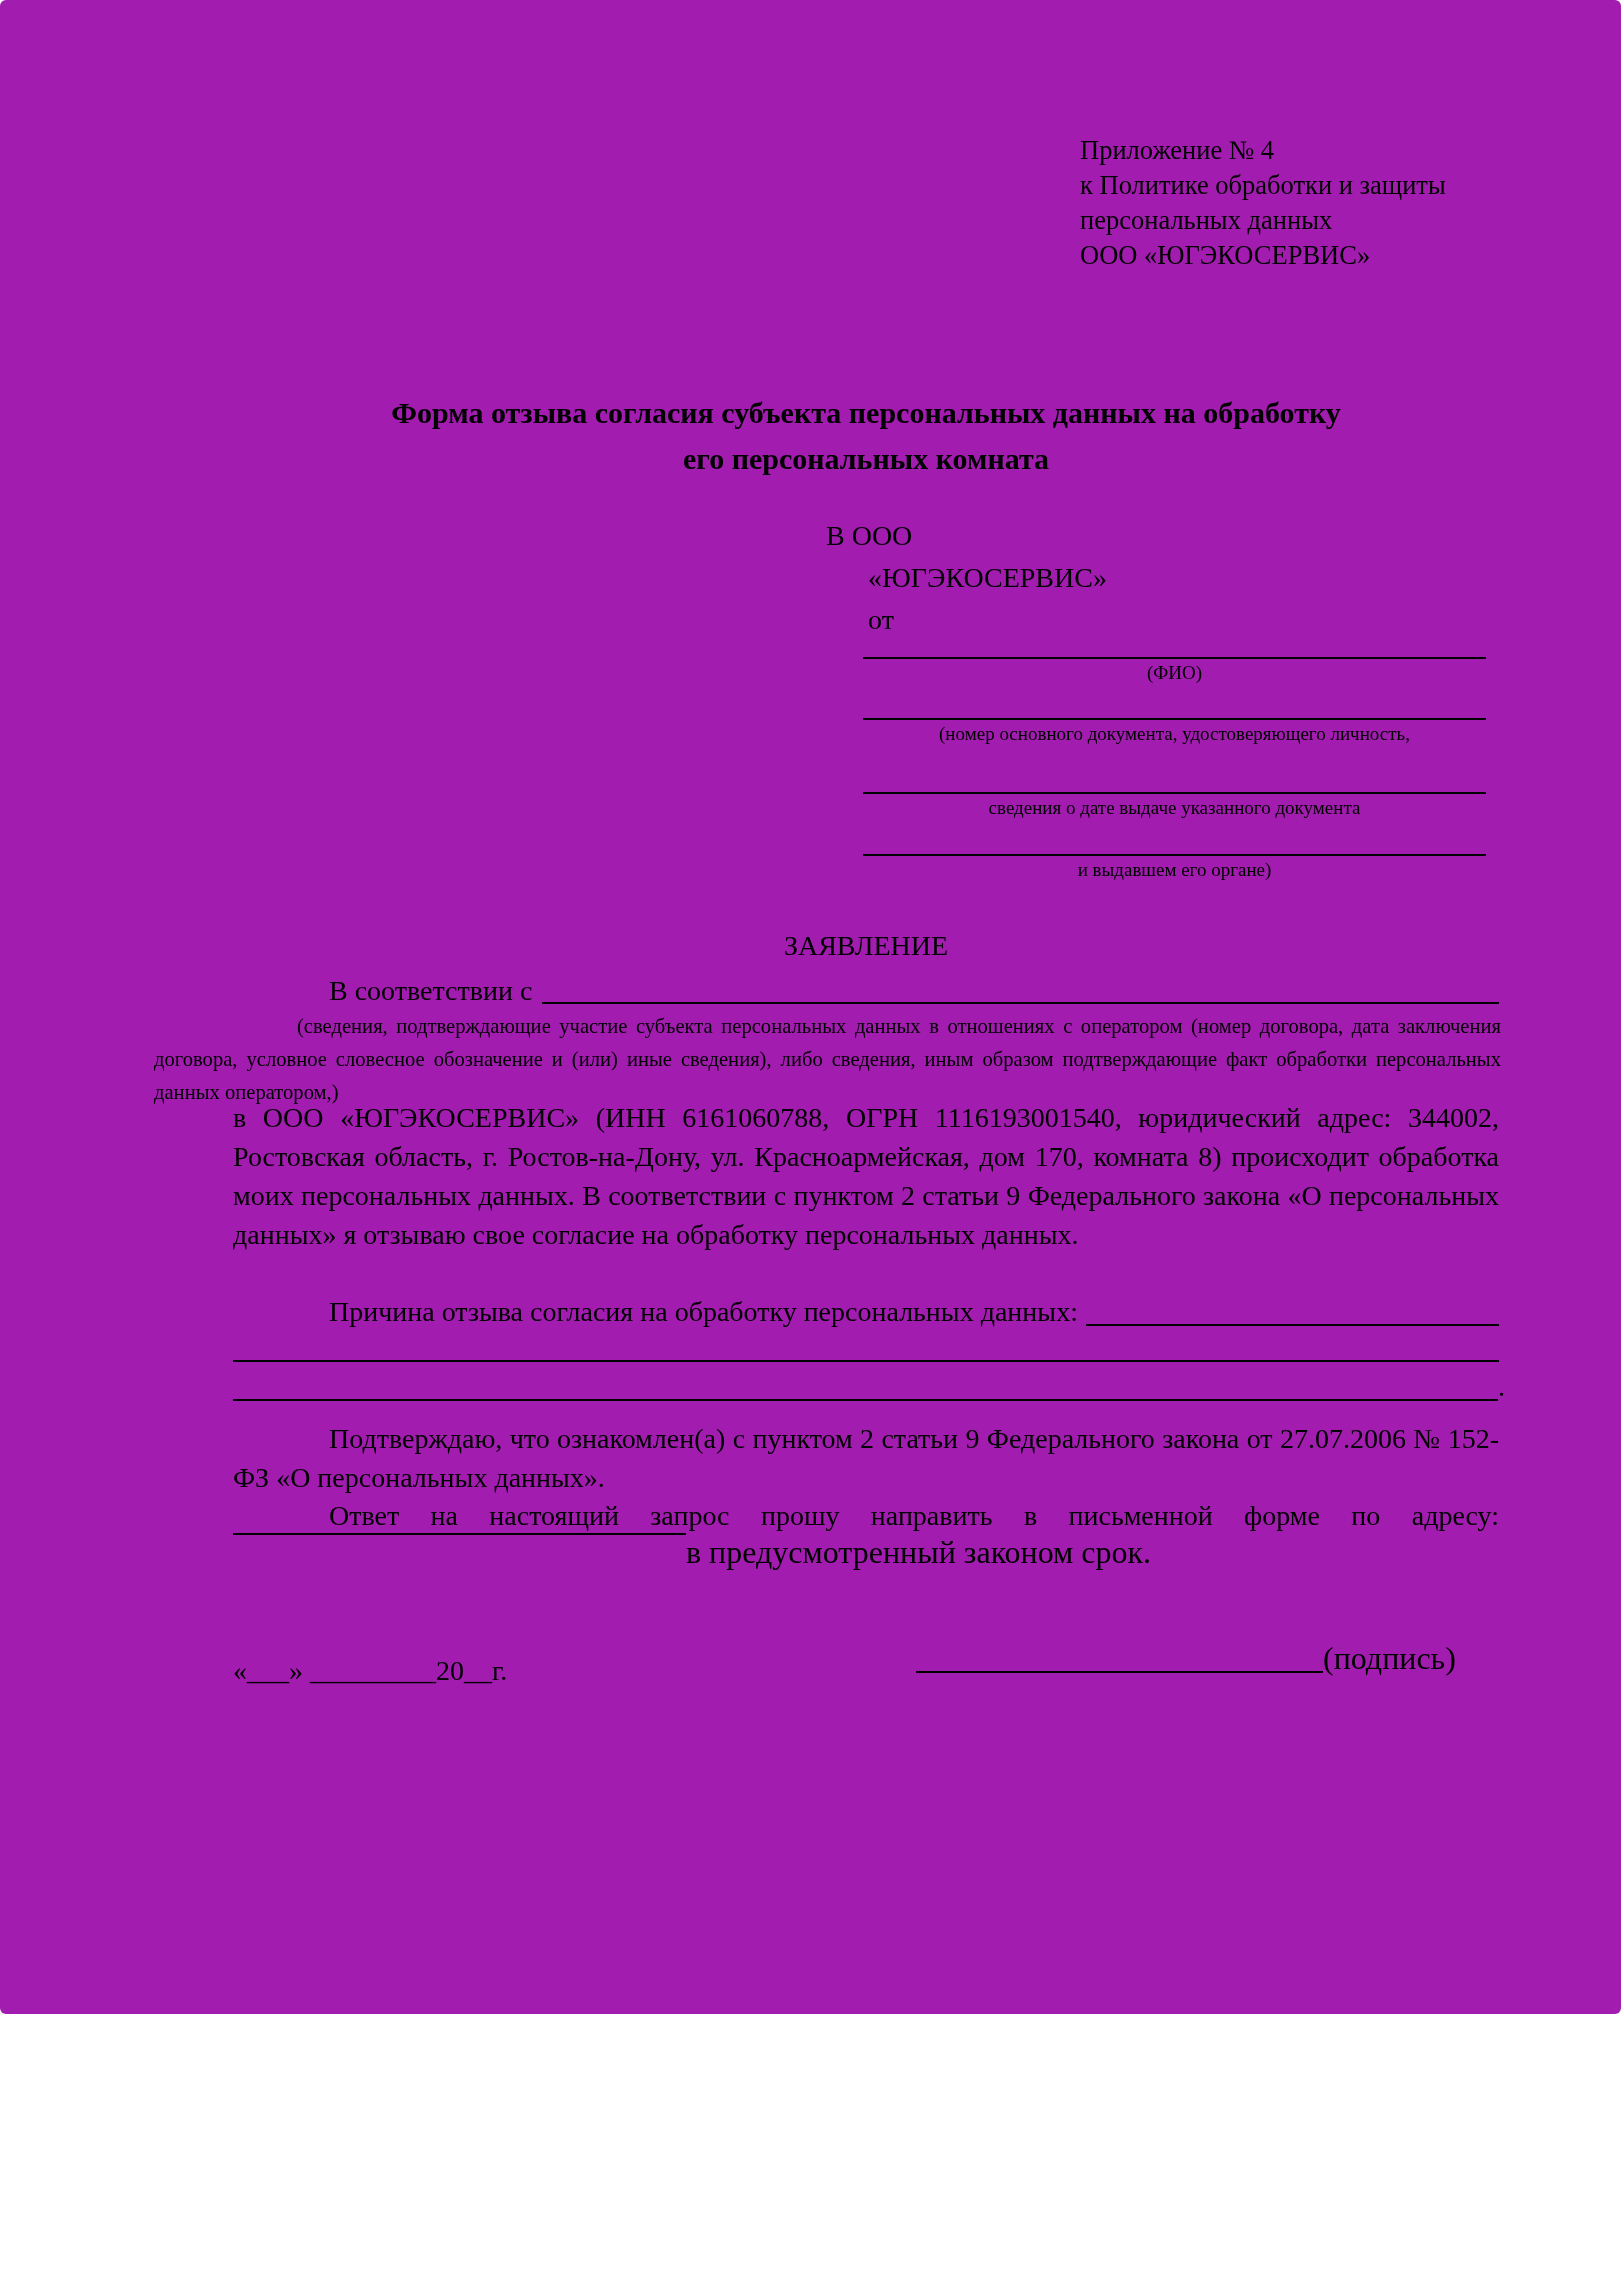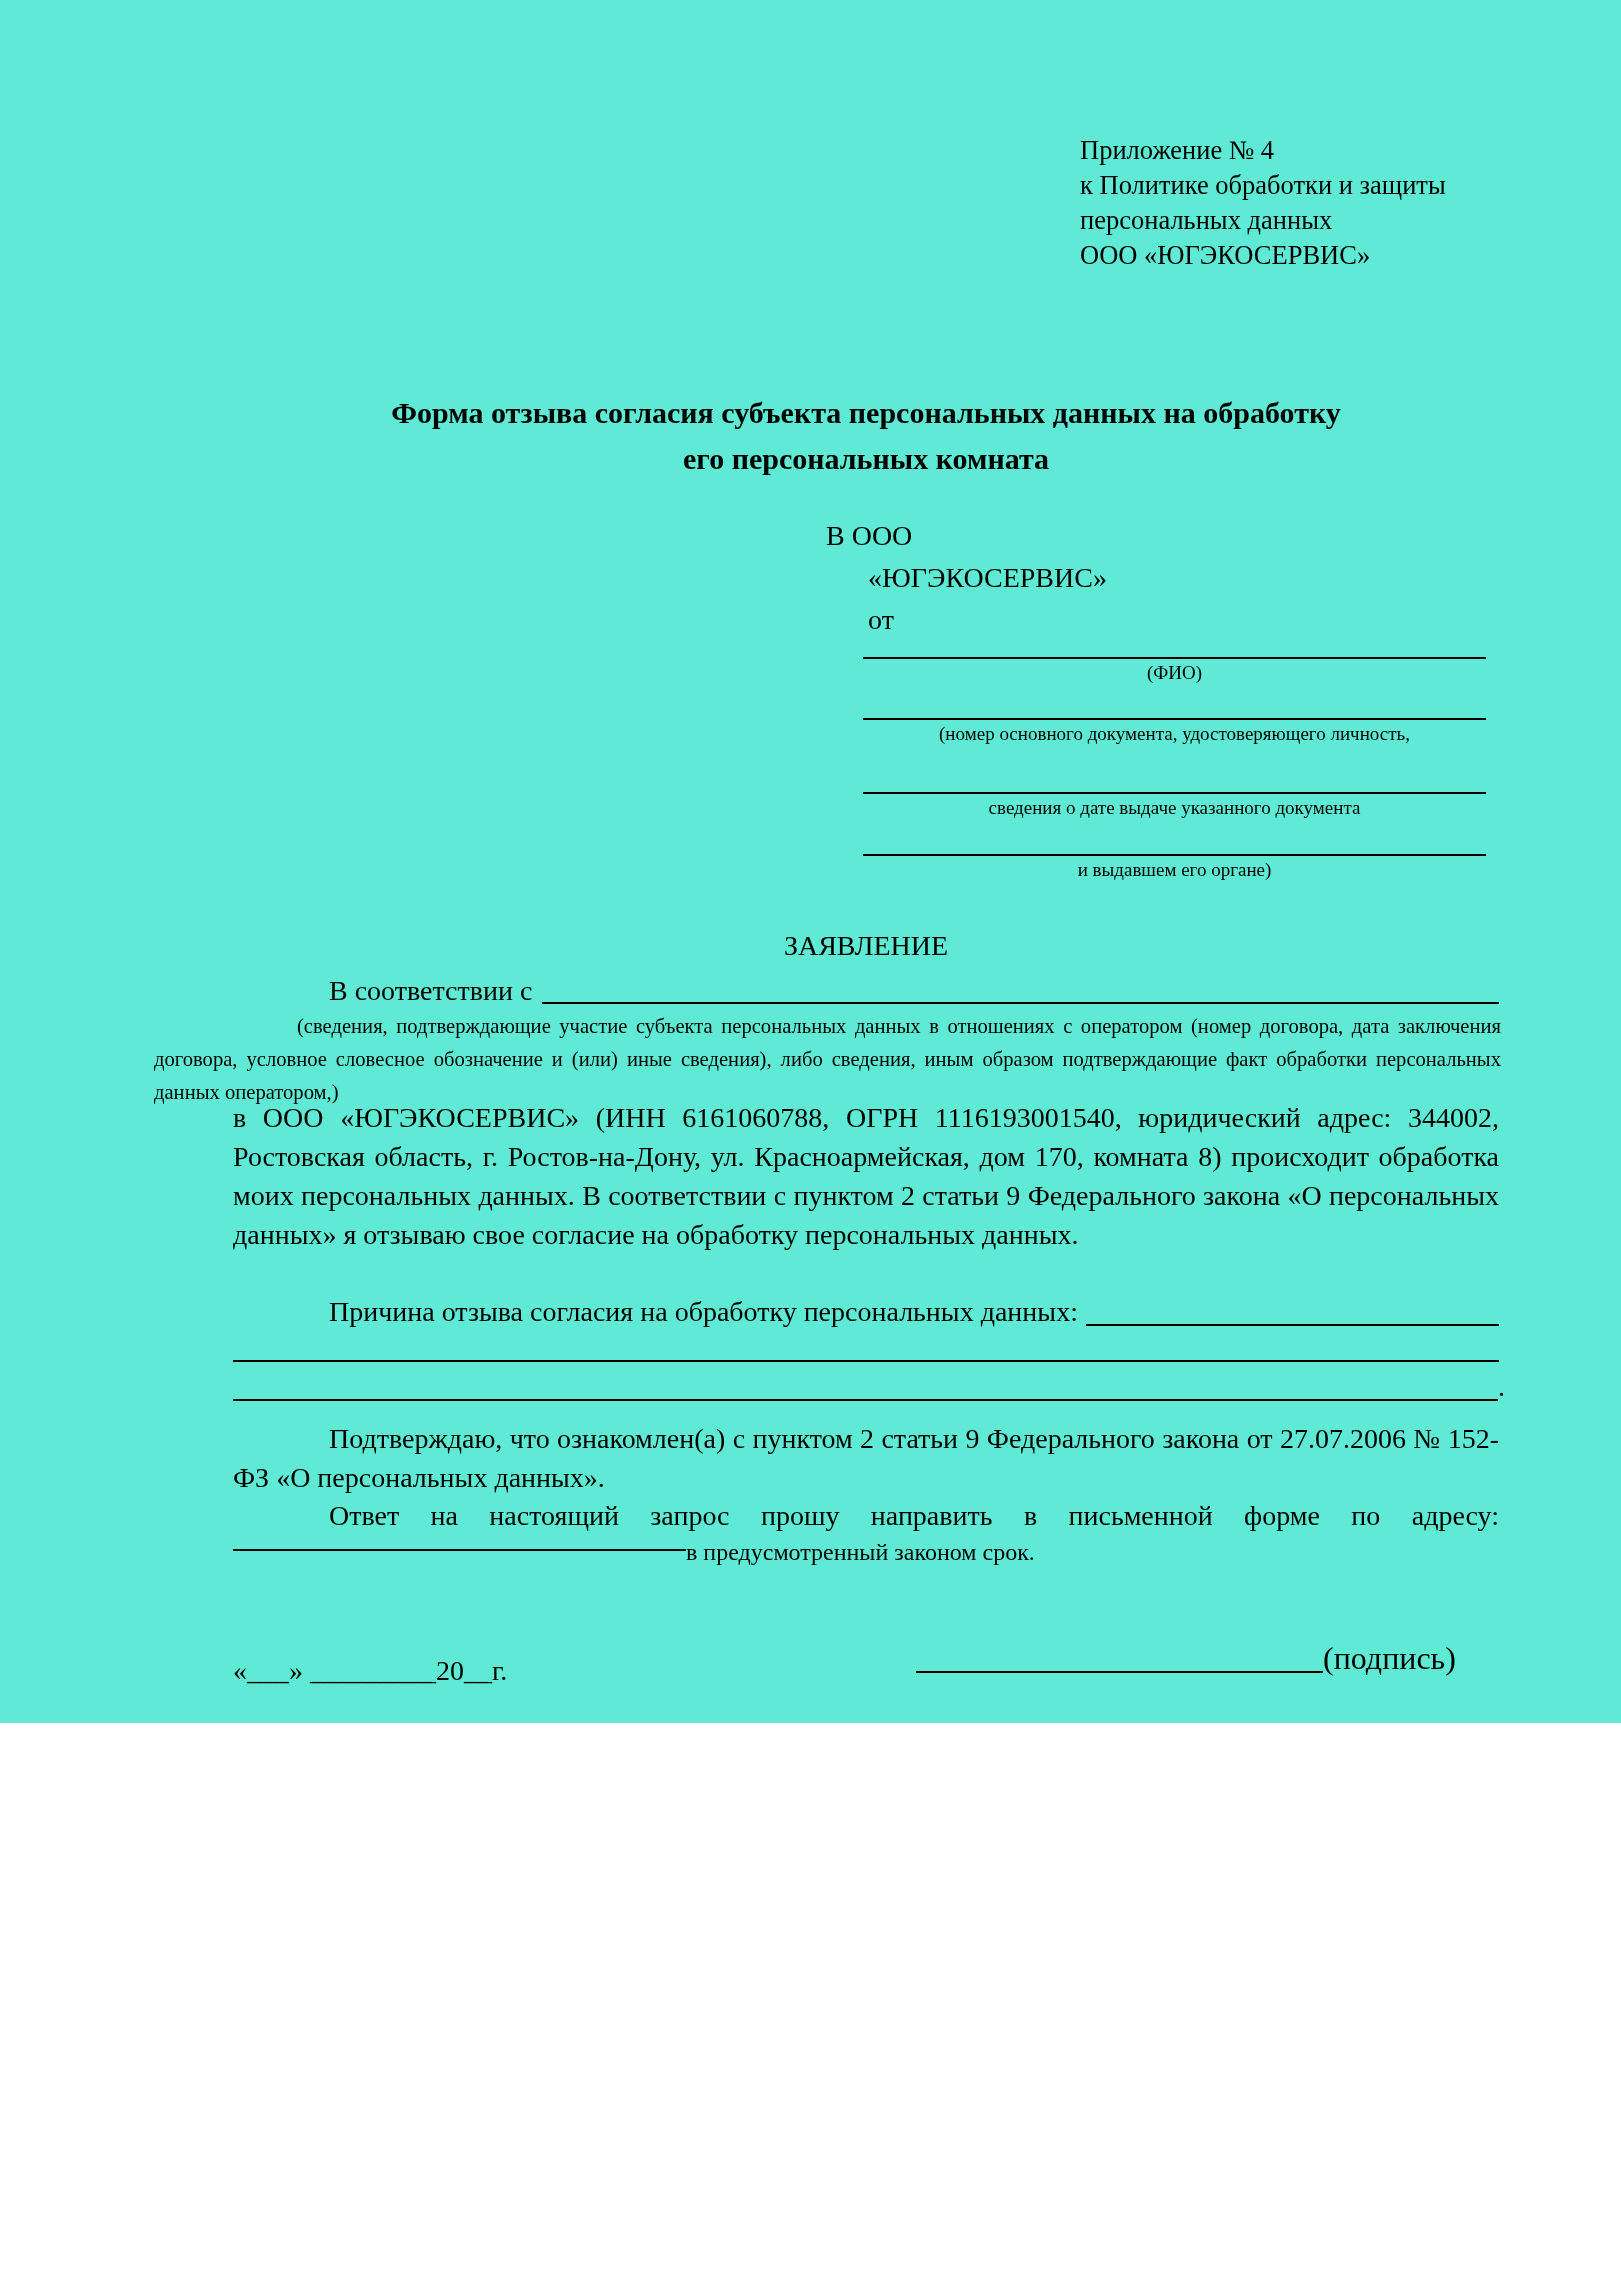--- a/index.html
+++ b/index.html
@@ -1,21 +1,22 @@
 <!DOCTYPE html>
 <html lang="ru"><head>
 <meta charset="utf-8">
 <style>
   html,body{margin:0;padding:0;background:#ffffff;}
   .page{
     position:relative;
-    width:1621px;height:1723px;
-    background:#5eead4;color:#000000;
+    width:1621px;height:2014px;
+    background:#a21caf;color:#000000;
     font-family:"Liberation Serif","DejaVu Serif",serif;
     overflow:hidden;
+    border-radius:6px;
   }
   
   .annex{position:absolute;left:1080px;top:133px;font-size:26.5px;line-height:35px;text-align:left;}
   
   .title{position:absolute;left:233px;top:390px;width:1266px;text-align:center;font-weight:bold;font-size:30px;line-height:46px;}
   
   .addressee{position:absolute;left:826px;top:515px;font-size:28px;line-height:42px;}
   .addressee .ind{margin-left:42px;}
   
   .field{position:absolute;left:863px;width:623px;border-top:2.9px solid #000;text-align:center;font-size:19px;line-height:24.5px;padding-top:2px;}
@@ -33,21 +34,21 @@
   .body-par{position:absolute;left:233px;top:1098px;width:1266px;font-size:28px;line-height:39px;text-align:justify;}
   .reason{position:absolute;left:233px;top:1292px;width:1266px;display:flex;align-items:flex-end;font-size:28px;line-height:39px;justify-content:flex-end;}
   .reason .label{margin-left:96px;white-space:nowrap;padding-right:7.8px;}
   .reason .fill{flex:1;margin-bottom:4.9px;}
   .blank-row-1{position:absolute;left:233px;top:1323px;width:1266px;height:37px;border-bottom:2.9px solid #000;}
   .blank-row-2{position:absolute;left:233px;top:1364px;width:1272px;height:37px;display:flex;align-items:flex-end;font-size:28px;}
   .blank-row-2 .fill{flex:1;}
   .blank-row-2 .dot{line-height:29px;}
   .confirm{position:absolute;left:233px;top:1419px;width:1266px;font-size:28px;line-height:39px;text-align:justify;text-indent:96px;}
   .reply-1{position:absolute;left:233px;top:1496px;width:1266px;font-size:28px;line-height:39px;text-align:justify;text-align-last:justify;text-indent:96px;}
-  .reply-2{position:absolute;left:233px;top:1533px;width:1266px;display:flex;align-items:center;font-size:24px;line-height:39px;}
+  .reply-2{position:absolute;left:233px;top:1533px;width:1266px;display:flex;align-items:flex-start;font-size:32px;line-height:39px;}
   .reply-2 .fill{width:453px;margin-bottom:4.9px;}
   .date-line{position:absolute;left:233px;top:1651px;font-size:28px;line-height:39px;}
   .sign-row{position:absolute;left:916px;top:1639px;display:flex;align-items:flex-end;font-size:32px;line-height:39px;}
   .sign-row .fill{width:407px;margin-bottom:4.9px;}
 </style>
 </head>
 <body>
 
 <div class="page">
 

